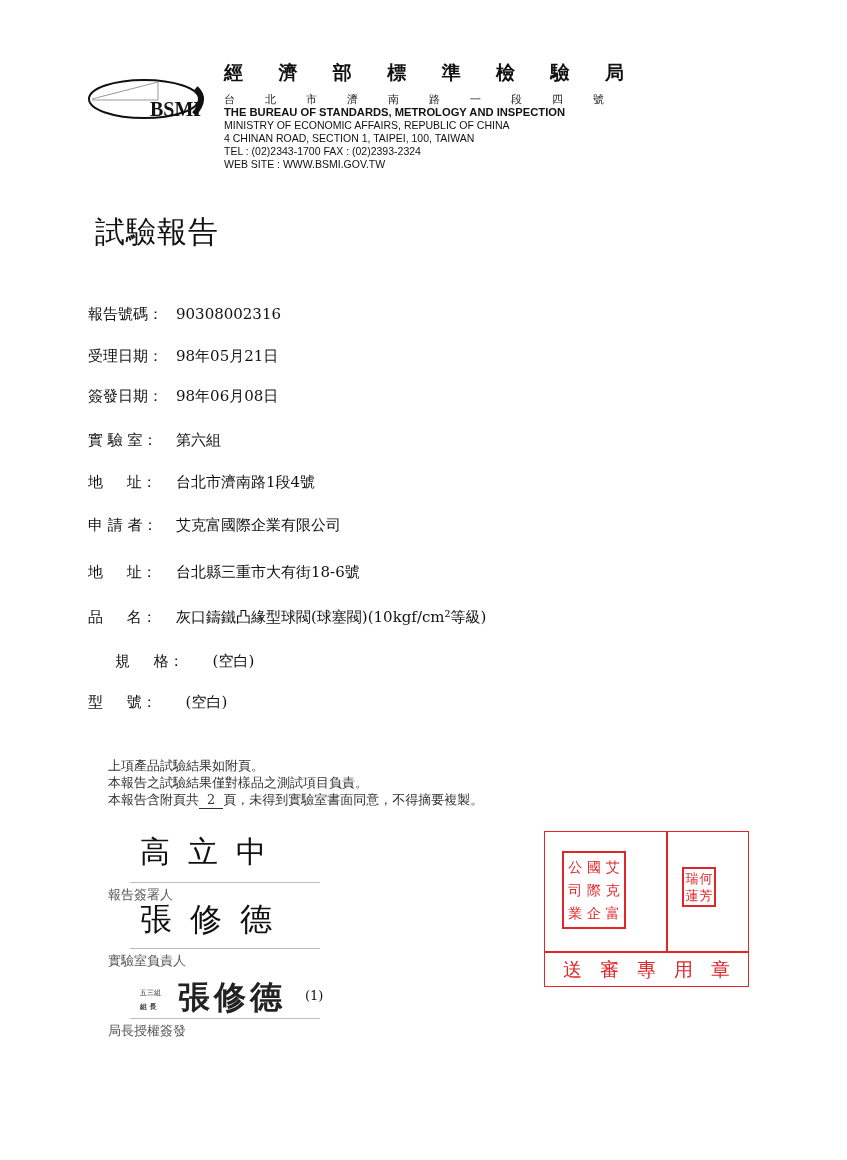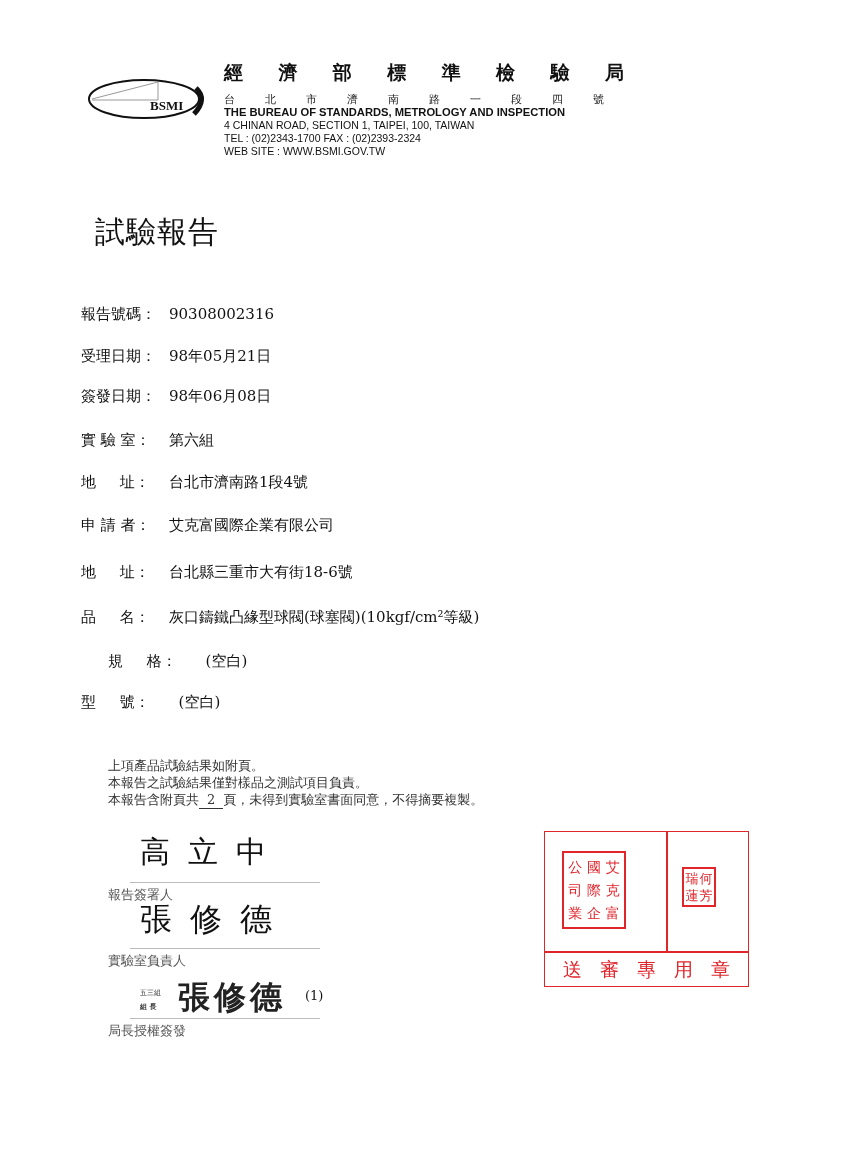--- a/index.html
+++ b/index.html
@@ -21,21 +21,21 @@
       display: flex; justify-content: space-between; color: #222; }
     .en-lines { left: 224px; top: 106px; font-family: "Liberation Sans", sans-serif;
       font-size: 10.5px; line-height: 13px; color: #111; }
     .en-lines .bold { font-weight: bold; font-size: 11.2px; }
 
     
     .doc-title { left: 95px; top: 212px; font-size: 30px; font-family: "DejaVu Sans", sans-serif;
       letter-spacing: 1px; }
 
     
-    .field { left: 81px; font-size: 15px; display: flex; align-items: baseline; }
+    .field { left: 88px; font-size: 15px; display: flex; align-items: baseline; }
     .field .label { display: inline-block; width: 88px; white-space: pre; }
     .field .value { display: inline-block; white-space: pre; }
 
     
     .notes { left: 108px; top: 757px; font-size: 13px; line-height: 17px; color: #333; }
     .notes .u { display: inline-block; border-bottom: 1px solid #333; padding: 0 8px; }
 
     
     .sig { font-family: "DejaVu Serif", serif; color: #111; letter-spacing: 18px; }
     .sig1 { left: 140px; top: 832px; font-size: 30px; }
@@ -61,21 +61,21 @@
 <body>
 
 <div class="abs logo">
   <svg width="122" height="46" viewBox="0 0 122 46">
     <ellipse cx="58" cy="23" rx="55" ry="19" fill="none" stroke="#111" stroke-width="2"></ellipse>
     <path d="M110 12 Q122 23 108 38" fill="none" stroke="#111" stroke-width="5"></path>
     <line x1="6" y1="23" x2="72" y2="6" stroke="#999" stroke-width="1"></line>
     <line x1="72" y1="6" x2="72" y2="24" stroke="#999" stroke-width="1"></line>
     <line x1="6" y1="24" x2="72" y2="24" stroke="#999" stroke-width="1"></line>
   </svg>
-  <span class="abs" style="left:64px;top:22px;font-size:13px;font-weight:bold;font-family:'Liberation Serif',serif;">BSMI</span>
+  <span class="abs" style="left:64px;top:22px;font-size:20px;font-weight:bold;font-family:'Liberation Serif',serif;">BSMI</span>
 </div>
 
 <div class="abs agency-cn">
   <span>經</span>
   <span>濟</span>
   <span>部</span>
   <span>標</span>
   <span>準</span>
   <span>檢</span>
   <span>驗</span>
@@ -90,20 +90,21 @@
   <span>南</span>
   <span>路</span>
   <span>一</span>
   <span>段</span>
   <span>四</span>
   <span>號</span>
 </div>
 
 <div class="abs en-lines">
   <div class="bold">THE BUREAU OF STANDARDS, METROLOGY AND INSPECTION</div>
+  <div>MINISTRY OF ECONOMIC AFFAIRS, REPUBLIC OF CHINA</div>
   <div>4 CHINAN ROAD, SECTION 1, TAIPEI, 100, TAIWAN</div>
   <div>TEL : (02)2343-1700   FAX : (02)2393-2324</div>
   <div>WEB SITE : WWW.BSMI.GOV.TW</div>
 </div>
 
 <div class="abs doc-title">試驗報告</div>
 
 <div class="abs field" style="top:305px;">
   <span class="label">報告號碼：</span>
   <span class="value">90308002316</span>

